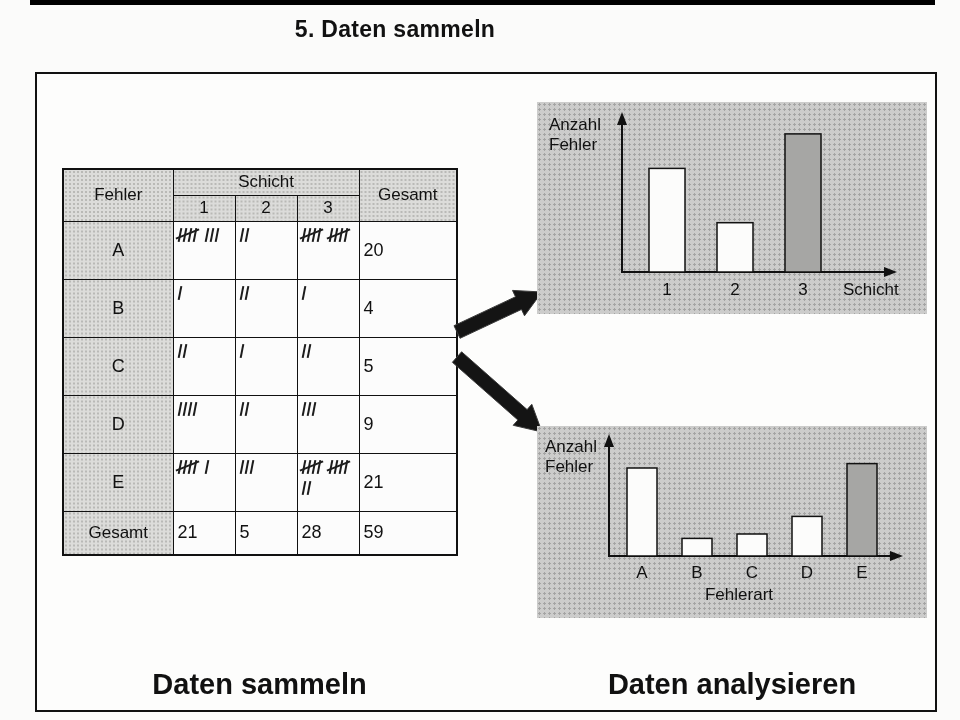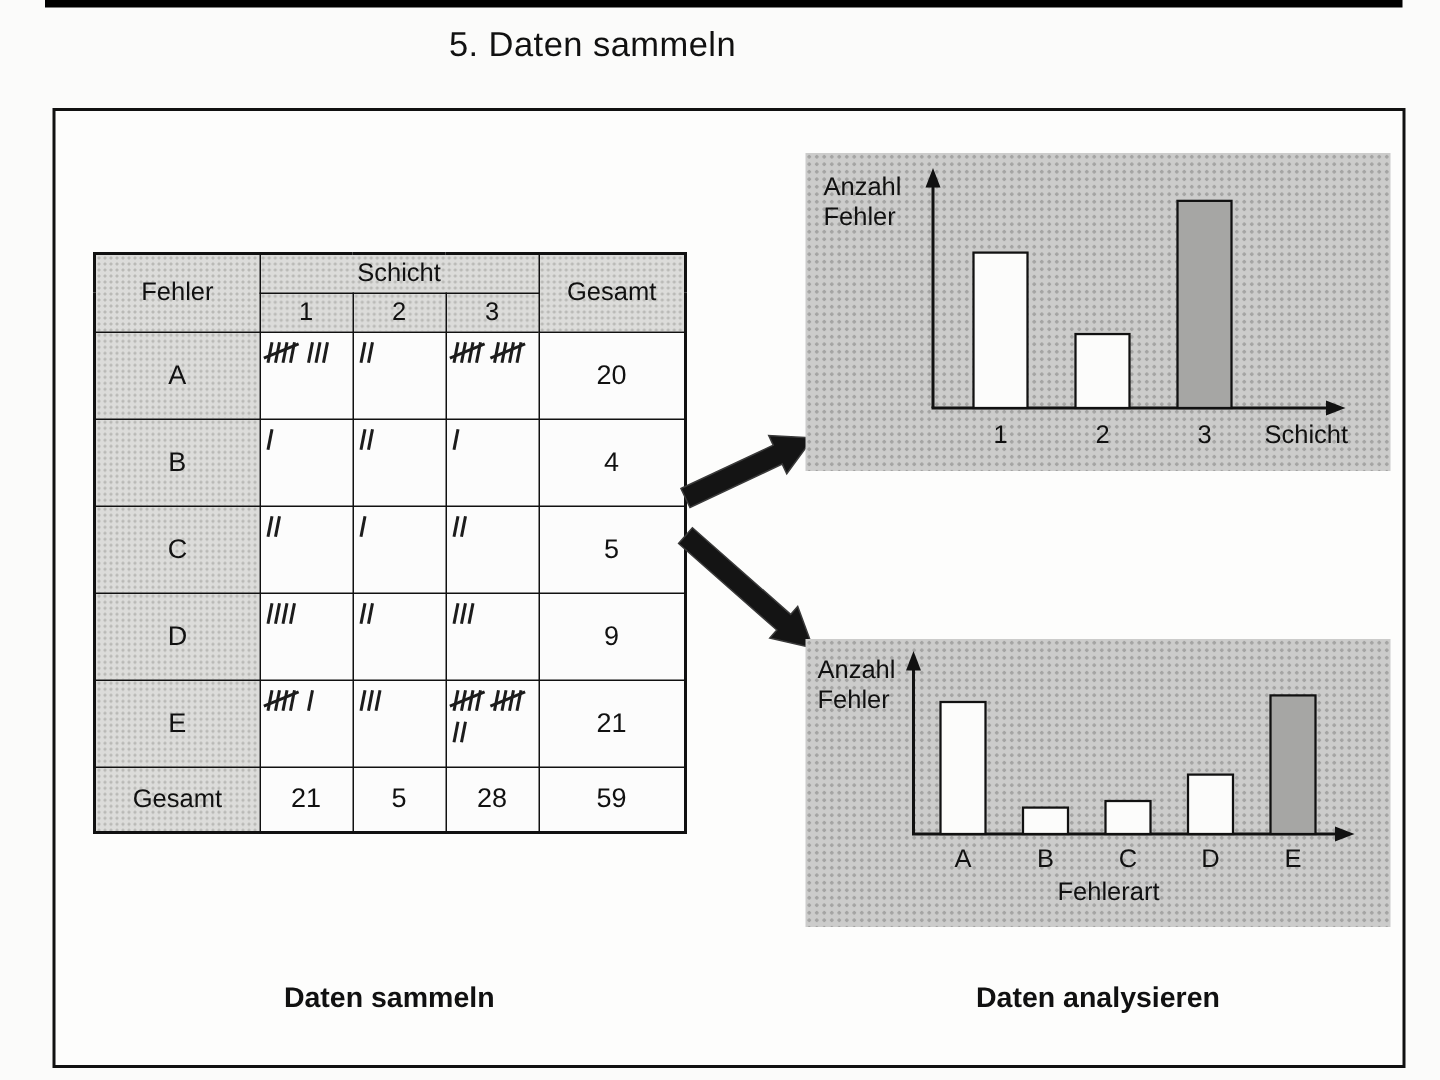--- a/index.html
+++ b/index.html
@@ -4,21 +4,21 @@
 <style>
   html,body{margin:0;padding:0;background:#e9e9e7;}
   .page{
     position:relative;width:960px;height:720px;margin:0 auto;
     background:#fbfbfa;overflow:hidden;
     font-family:"Liberation Sans", sans-serif;color:#111;
   }
   .top-rule{position:absolute;left:30px;top:0;width:905px;height:5px;background:#000;}
   .title{
     position:absolute;left:0;top:16px;width:790px;margin:0;
-    text-align:center;font-size:23px;font-weight:normal;letter-spacing:0.3px;
+    text-align:center;font-size:23px;font-weight:bold;letter-spacing:0.3px;
   }
   .figure-box{
     position:absolute;left:35px;top:72px;width:898px;height:636px;
     border:2px solid #111;background:#fdfdfc;
   }
 
   
   .tally-table{
     position:absolute;left:25px;top:94px;
     border-collapse:collapse;border:2px solid #111;background:#fcfcfc;
@@ -29,21 +29,21 @@
   .shade{
     background-color:#dcdcda;
     background-image:radial-gradient(rgba(105,105,100,0.30) 1px, transparent 1.1px);
     background-size:4px 4px;
   }
   tr.hdr{height:26px;}
   tr.datarow{height:58px;}
   tr.totalsrow{height:44px;}
   .centercell{text-align:center;vertical-align:middle;}
   .rowlabel{text-align:center;vertical-align:middle;font-size:18px;}
-  .numcell{text-align:center;vertical-align:middle;font-size:18px;background:#fcfcfc;}
+  .numcell{vertical-align:middle;font-size:18px;background:#fcfcfc;}
   .tallycell{vertical-align:top;background:#fcfcfc;}
   .tallybox{display:flex;flex-wrap:wrap;gap:6px 7px;align-content:flex-start;padding:3px 1px;}
   .boldlabel{font-weight:bold;}
 
   
   .tgroup{position:relative;display:inline-flex;height:15px;align-items:flex-end;}
   .tstroke{display:inline-block;width:2px;height:14px;background:#1c1c1c;margin-right:3px;transform:rotate(11deg);}
   .tgroup.five .tcross{position:absolute;left:-4px;top:6px;width:25px;height:2px;background:#1c1c1c;transform:rotate(-22deg);}
 
   
@@ -58,21 +58,21 @@
   .chart-bottom{left:500px;top:352px;width:390px;height:192px;}
   .chart-panel svg{display:block;}
   .axis{stroke:#111;stroke-width:2;}
   .axis-label{font-size:17px;fill:#111;}
   .tick{font-size:17px;fill:#111;}
 
   
   .arrows{position:absolute;left:0;top:0;pointer-events:none;}
 
   
-  .caption{position:absolute;top:581px;font-size:19px;font-weight:bold;text-align:center;}
+  .caption{position:absolute;top:594px;font-size:29px;font-weight:bold;text-align:center;}
   .caption-left{left:25px;width:395px;}
   .caption-right{left:500px;width:390px;text-align:center;}
 </style>
 </head>
 <body>
 
 <div class="page">
   <div class="top-rule"></div>
   <h1 class="title">5. Daten sammeln</h1>
 

